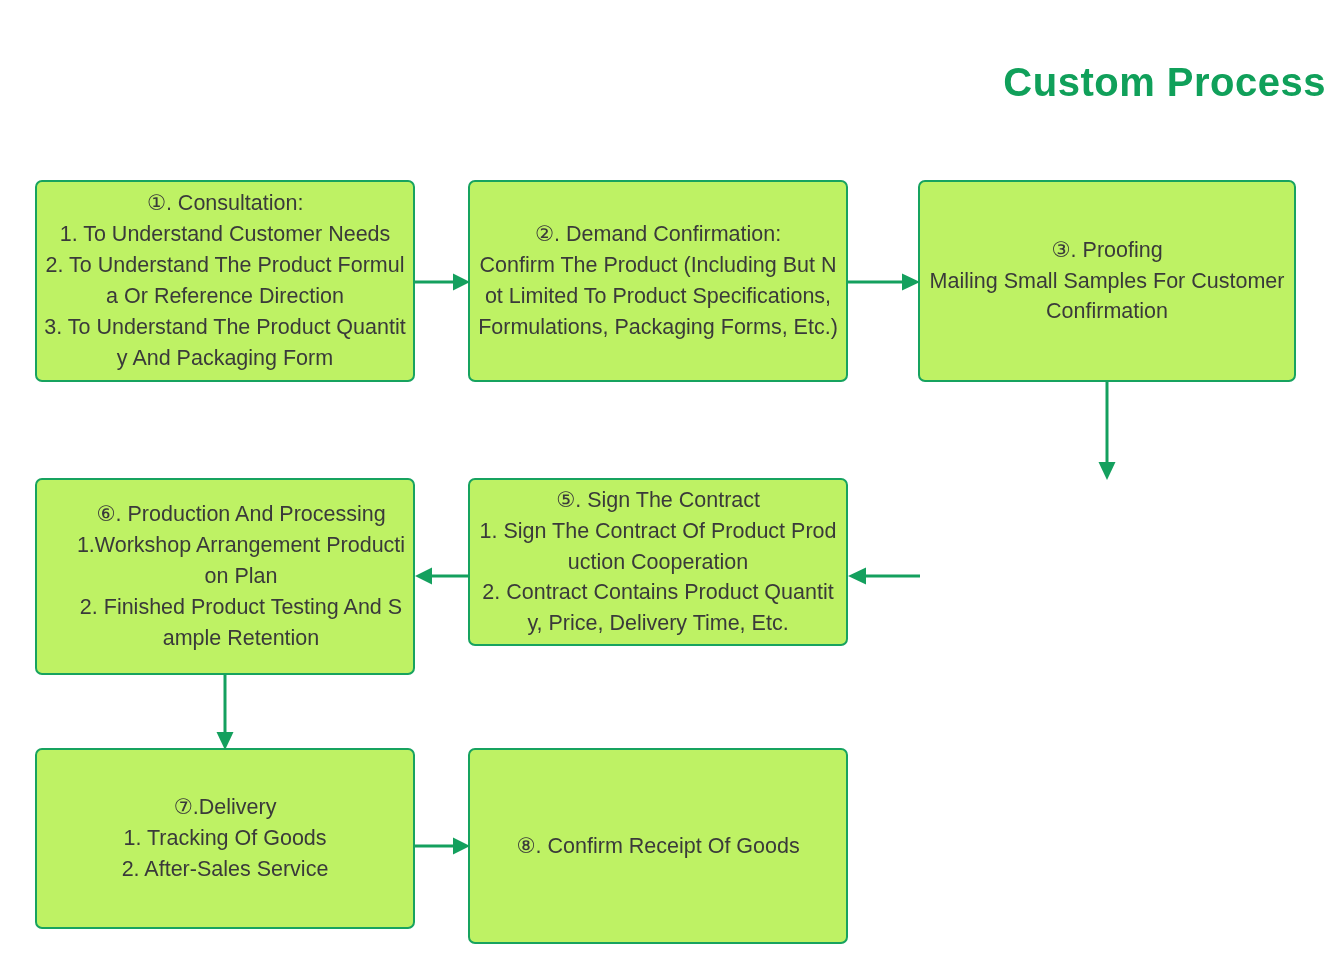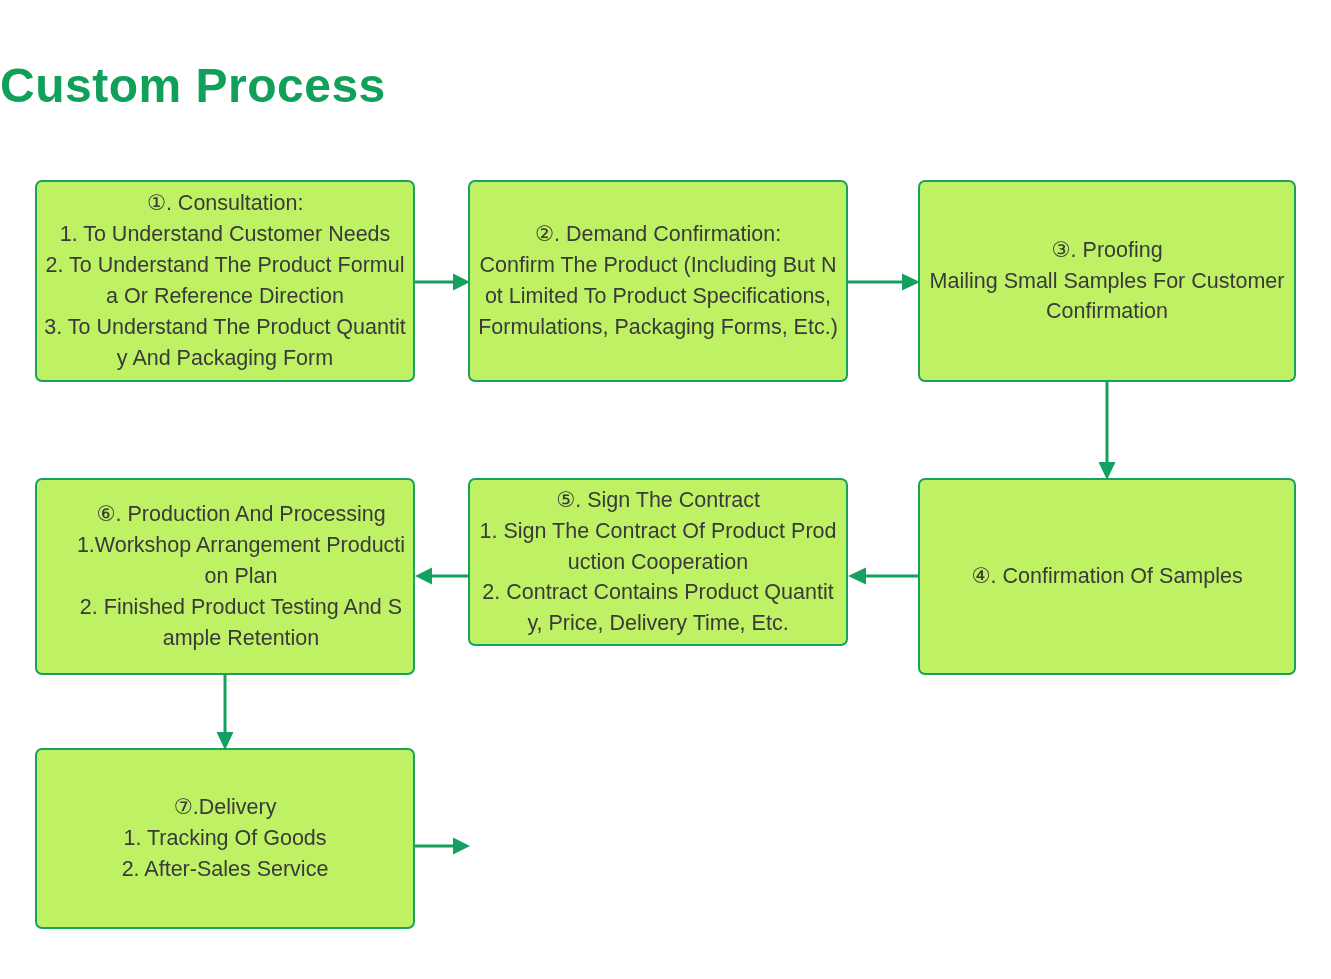--- a/index.html
+++ b/index.html
@@ -19,22 +19,22 @@
     background: #ffffff;
     overflow: hidden;
   }
 
   
   .page-title {
     position: absolute;
     left: 0;
     top: 60px;
     width: 1326px;
-    text-align: left;
-    font-size: 48px;
+    text-align: right;
+    font-size: 40px;
     font-weight: bold;
     letter-spacing: 0.5px;
     color: #10a05a;
     line-height: 1.1;
     white-space: pre;
   }
 
   
   .flow-box {
     position: absolute;
@@ -121,30 +121,30 @@
 1.Workshop Arrangement Production Plan
 2. Finished Product Testing And Sample Retention</div>
   </div>
 
   <div class="flow-box" id="box-5">
     <div class="box-text">⑤. Sign The Contract
 1. Sign The Contract Of Product Production Cooperation
 2. Contract Contains Product Quantity, Price, Delivery Time, Etc.</div>
   </div>
 
-  <div class="flow-box" id="box-4">
-    <div class="box-text">④. Confirmation Of Samples</div>
-  </div>
 
   <div class="flow-box" id="box-7">
     <div class="box-text">⑦.Delivery
 1. Tracking Of Goods
 2. After-Sales Service</div>
   </div>
 
+  <div class="flow-box" id="box-8">
+    <div class="box-text">⑧. Confirm Receipt Of Goods</div>
+  </div>
 
   <div class="connector" id="arrow-1-2">
     <svg width="55" height="28" viewBox="0 0 55 28">
       <line x1="0" y1="14" x2="40" y2="14" stroke="#14a05e" stroke-width="3"></line>
       <polygon points="38,5.5 55,14 38,22.5" fill="#14a05e"></polygon>
     </svg>
   </div>
 
   <div class="connector" id="arrow-2-3">
     <svg width="72" height="28" viewBox="0 0 72 28">

